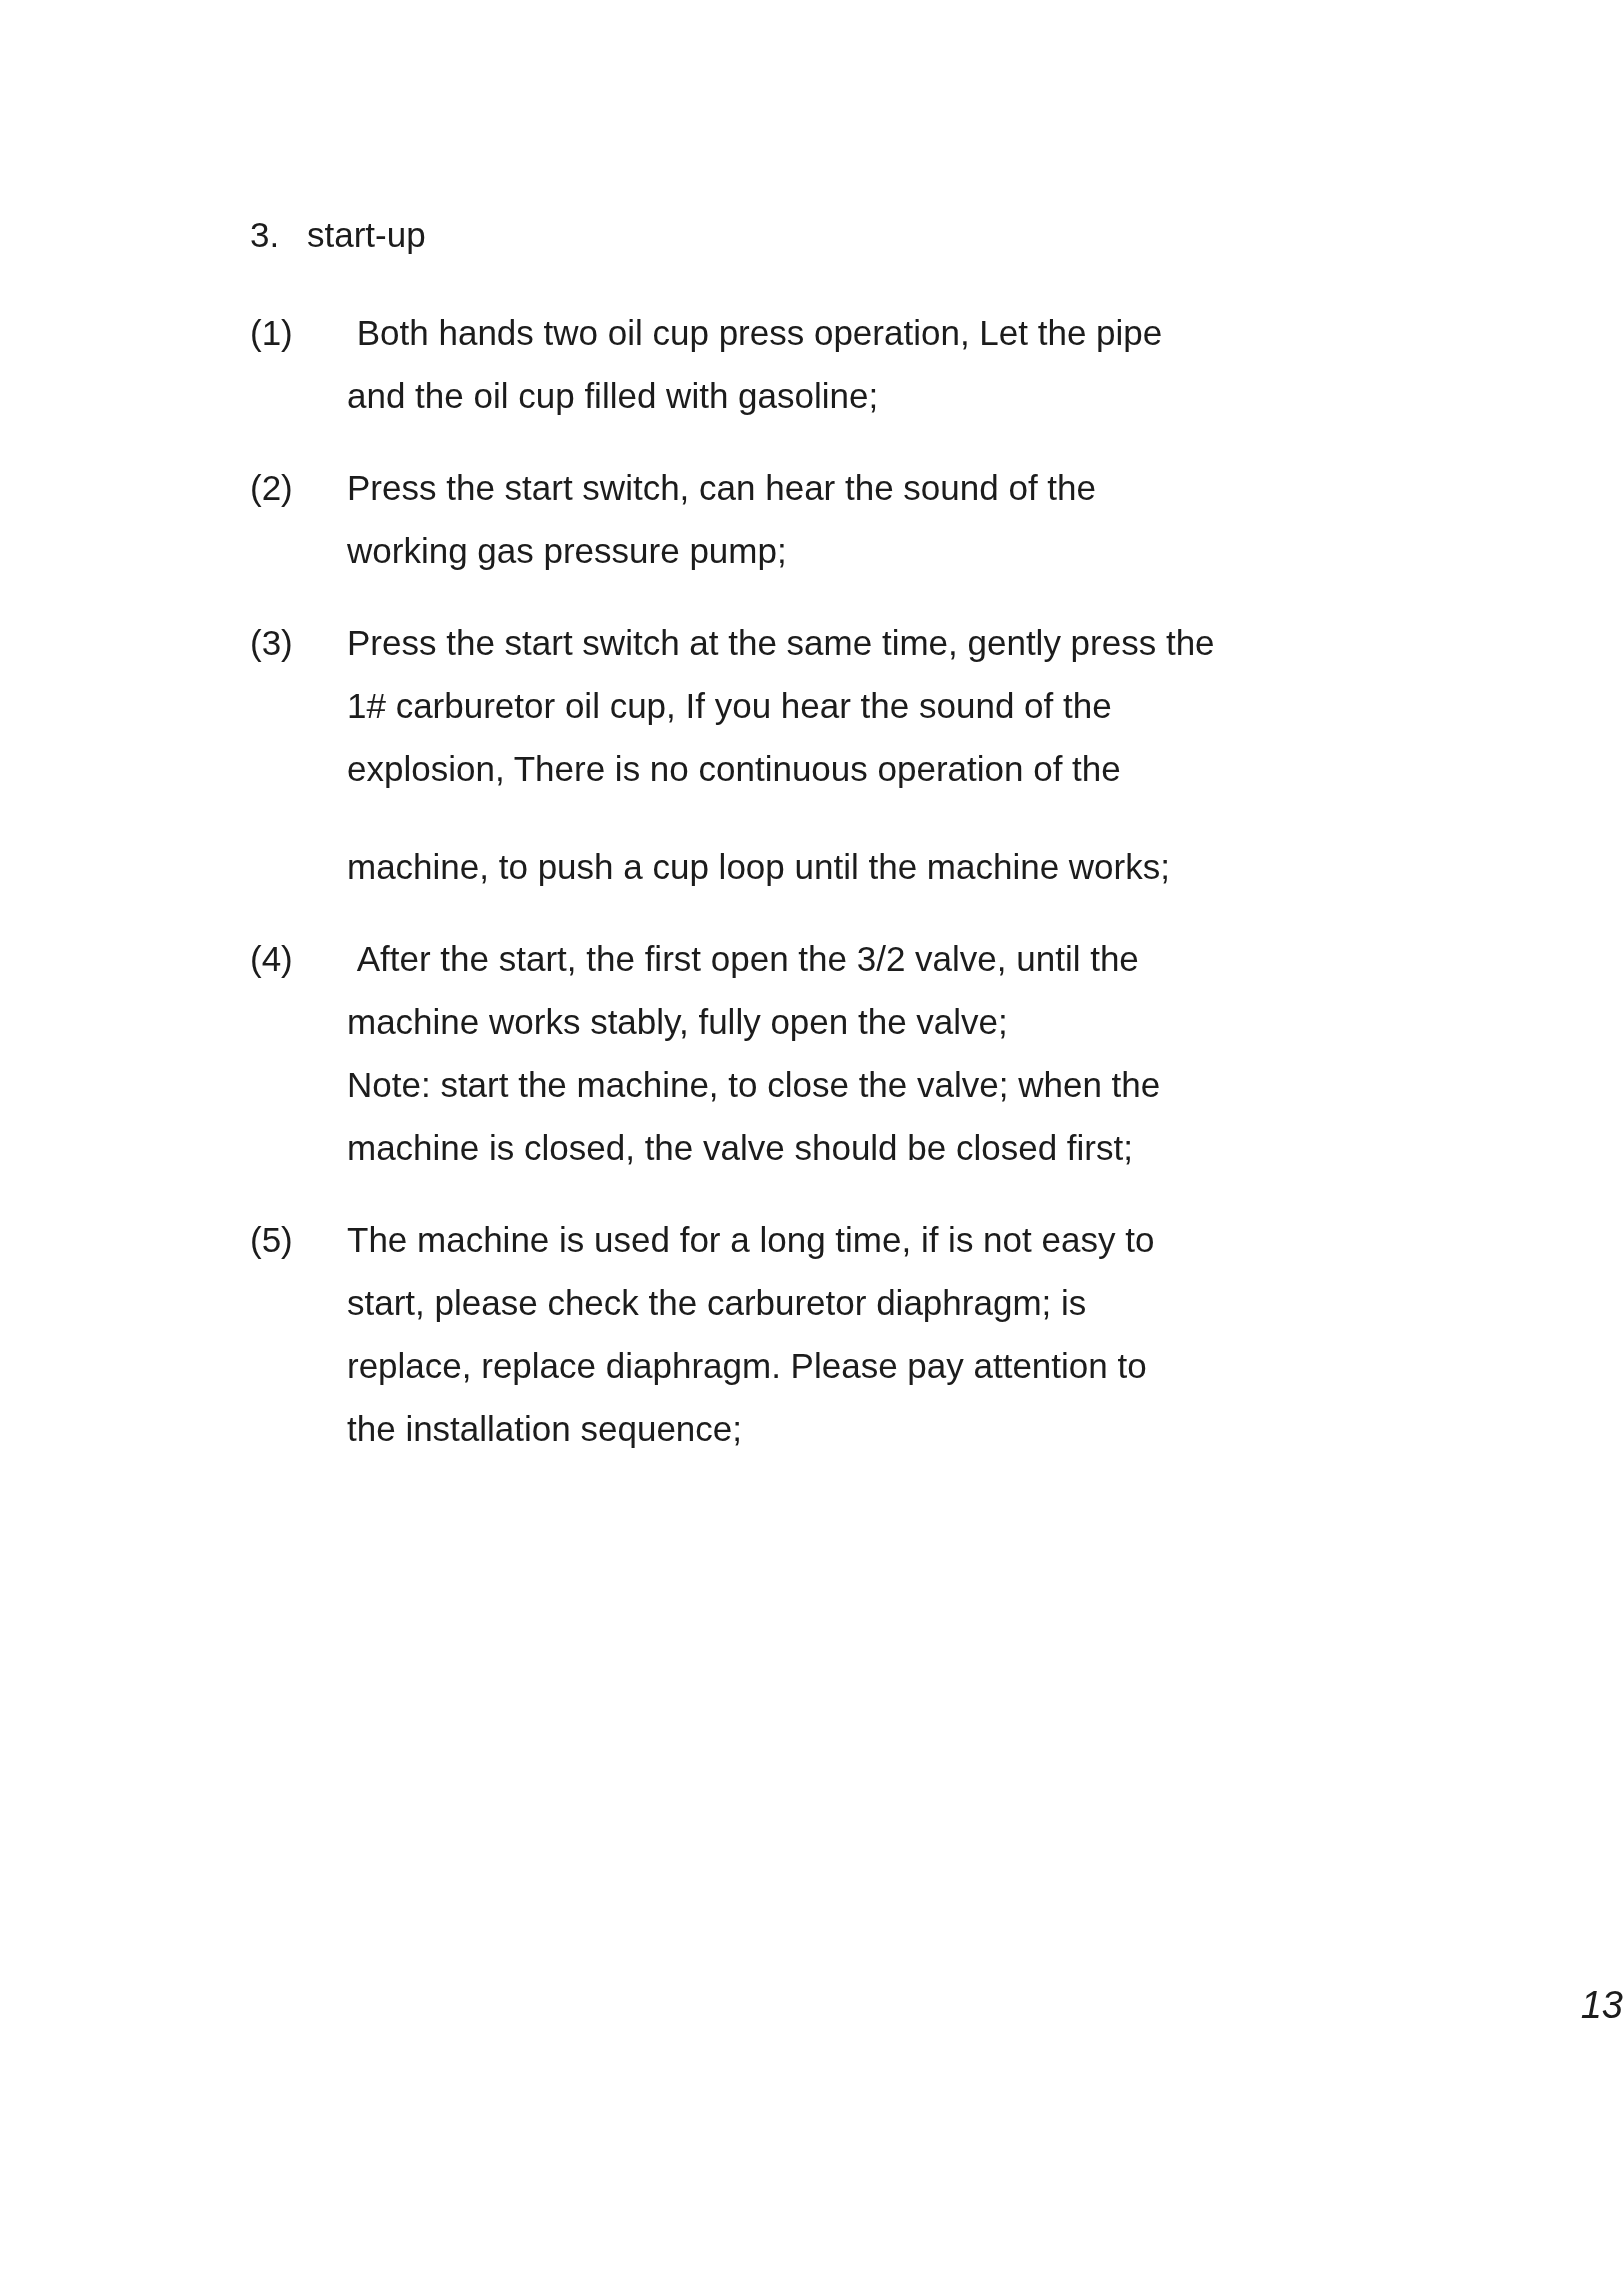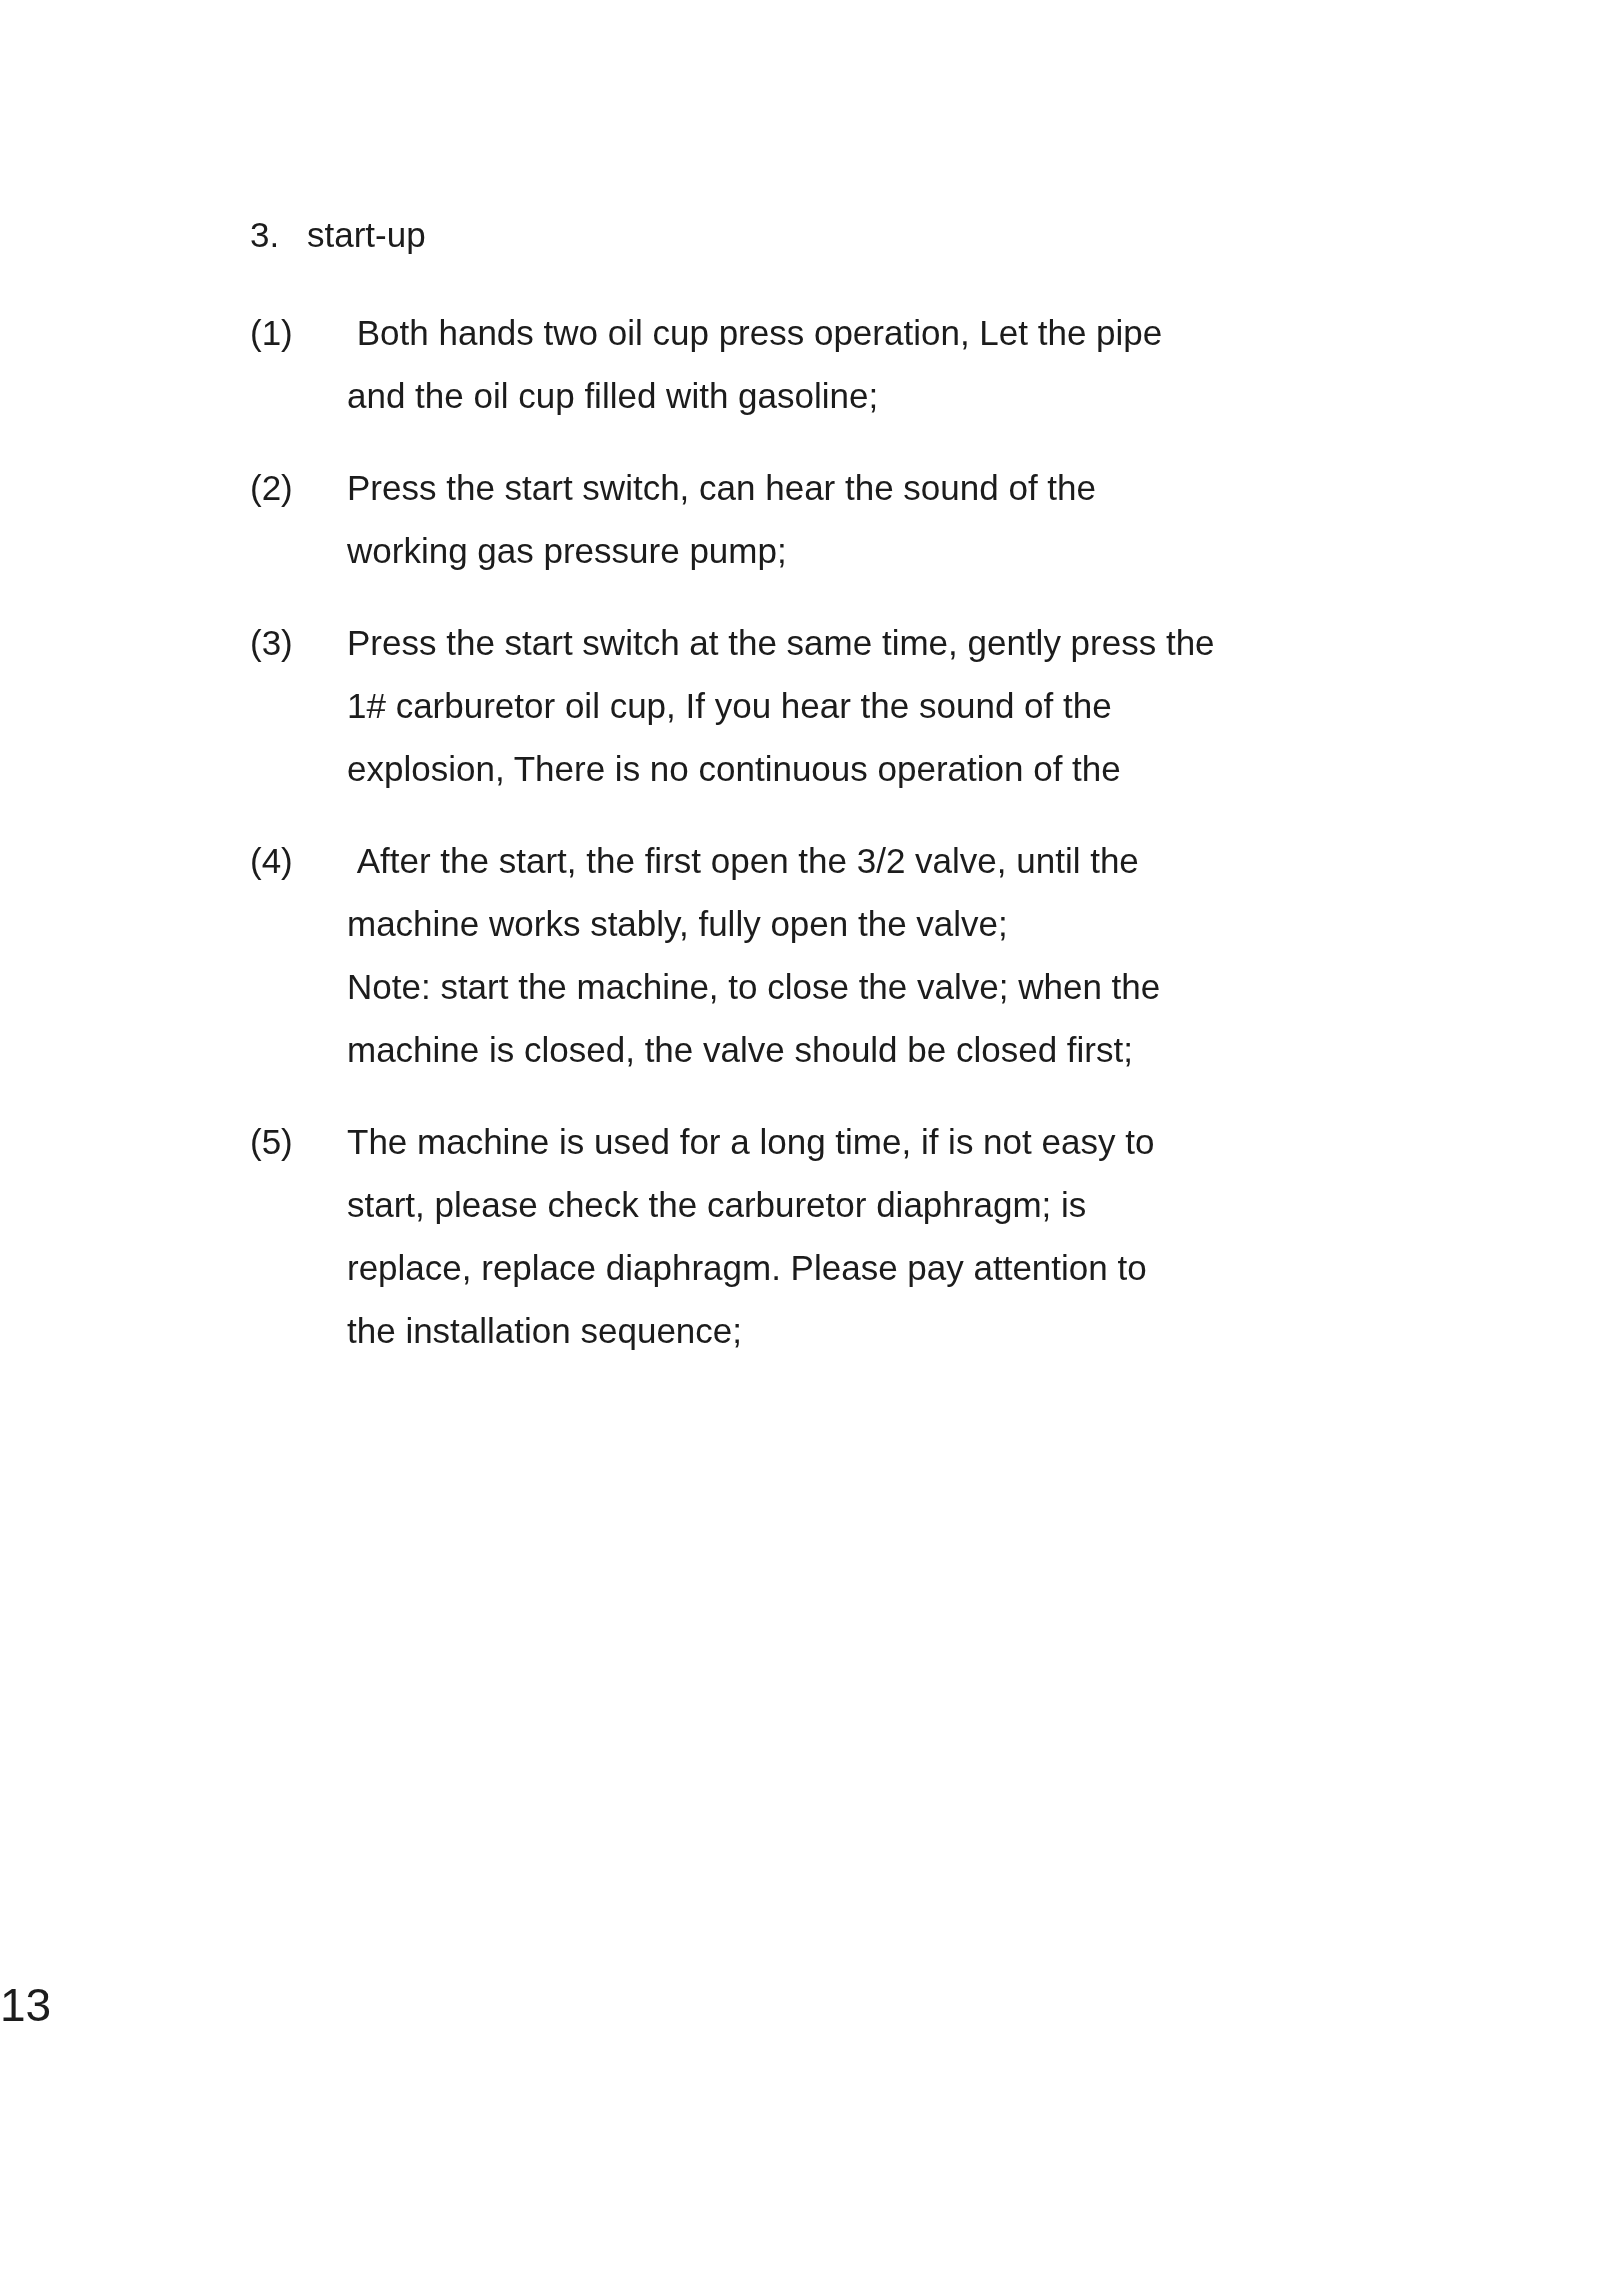--- a/index.html
+++ b/index.html
@@ -42,23 +42,24 @@
     white-space: pre-wrap;
   }
   .item-cont {
     margin-top: 35px;
   }
   .page-number {
     position: absolute;
     top: 1974px;
     left: 0;
     width: 100%;
-    text-align: left;
-    font-size: 46px;
+    text-align: right;
+    font-size: 38px;
     line-height: 63px;
+    font-style: italic;
   }
 </style>
 </head>
 <body>
 
 <div class="page">
   <div class="content">
 
     <div class="heading">
       <span class="heading-number">3.</span>
@@ -80,20 +81,21 @@
 working gas pressure pump;</div>
       </div>
     </div>
 
     <div class="item">
       <span class="marker">(3)</span>
       <div class="item-body">
         <div class="item-text">Press the start switch at the same time, gently press the
 1# carburetor oil cup, If you hear the sound of the
 explosion, There is no continuous operation of the</div>
+        <div class="item-text item-cont">machine, to push a cup loop until the machine works;</div>
       </div>
     </div>
 
     <div class="item">
       <span class="marker">(4)</span>
       <div class="item-body">
         <div class="item-text"> After the start, the first open the 3/2 valve, until the
 machine works stably, fully open the valve;
 Note: start the machine, to close the valve; when the
 machine is closed, the valve should be closed first;</div>

